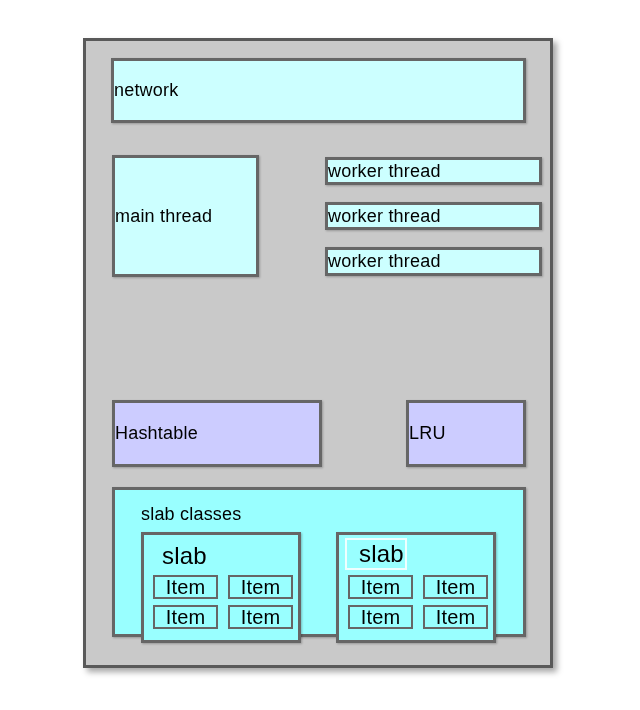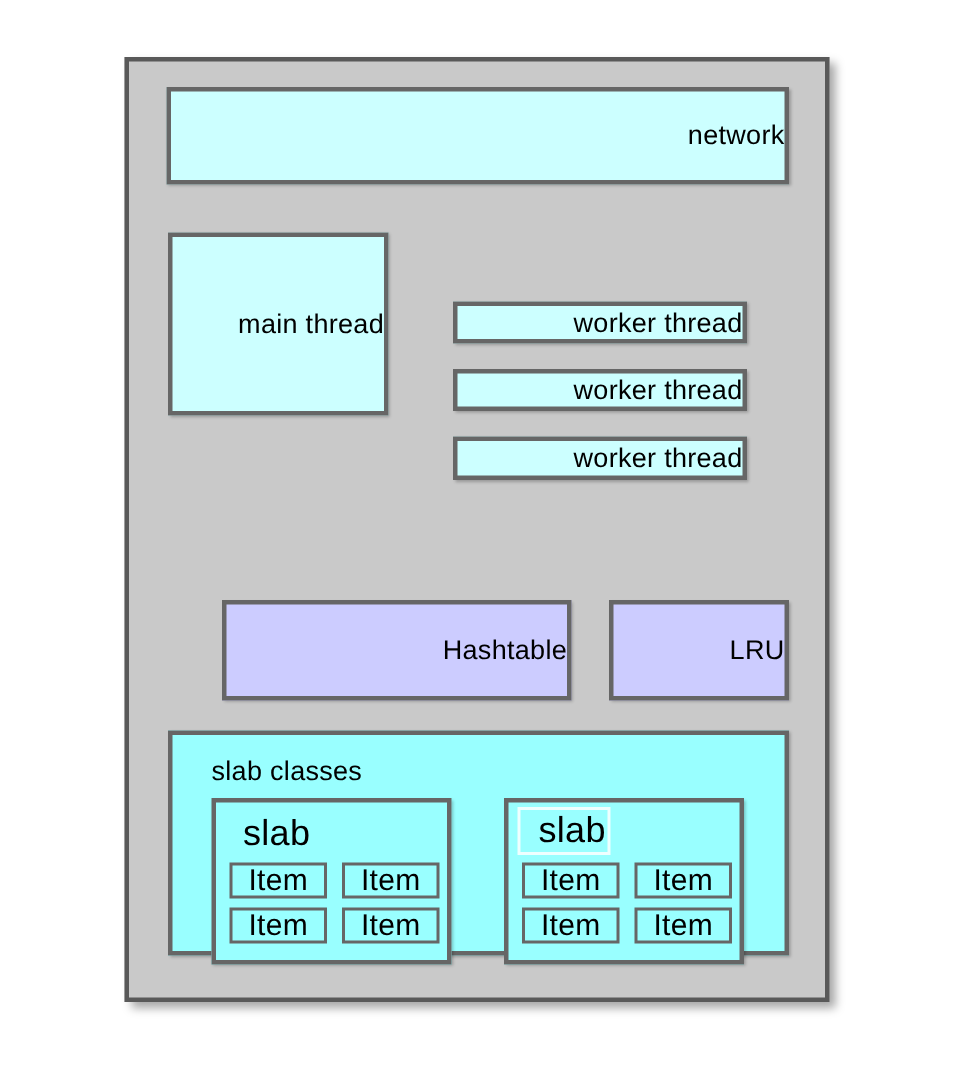--- a/index.html
+++ b/index.html
@@ -14,36 +14,36 @@
     position: absolute; left: 83px; top: 38px; width: 470px; height: 630px;
     box-sizing: border-box;
     background: var(--container-fill, #c9c9c9);
     border: 3px solid var(--container-border, #595959);
     box-shadow: 4px 4px 6px rgba(0,0,0,0.35);
   }
 
   .box {
     position: absolute; box-sizing: border-box;
     border: 3px solid var(--box-border, #666666);
-    display: flex; align-items: center; justify-content: flex-end;
+    display: flex; align-items: center; justify-content: flex-start;
     font-size: 18px; letter-spacing: 0.2px;
     box-shadow: 1px 1px 2px rgba(0,0,0,0.25);
   }
   .cyan   { background: var(--cyan-light, #ccffff); }
   .purple { background: var(--purple, #ccccff); }
   .bright { background: var(--cyan-bright, #99ffff); }
 
   .network      { left: 25px;  top: 17px;  width: 415px; height: 65px; }
   .main-thread  { left: 26px;  top: 114px; width: 147px; height: 122px; }
-  .wt           { left: 216px; width: 196px; height: 28px; margin-top: 44px; }
+  .wt           { left: 239px; width: 217px; height: 28px; }
   .wt1 { top: 116px; }
   .wt2 { top: 161px; }
   .wt3 { top: 206px; height: 29px; }
   .libevent     { left: 25px;  top: 260px; width: 416px; height: 66px; }
-  .hashtable    { left: 26px;  top: 359px; width: 233px; height: 67px; margin-left: 36px; }
+  .hashtable    { left: 26px;  top: 359px; width: 210px; height: 67px; }
   .lru          { left: 320px; top: 359px; width: 120px; height: 67px; }
 
   .slab-classes {
     left: 26px; top: 446px; width: 414px; height: 150px;
     display: block;
   }
   .slab-classes-label {
     position: absolute; left: 26px; top: 14px;
     font-size: 18px; letter-spacing: 0.2px;
   }

